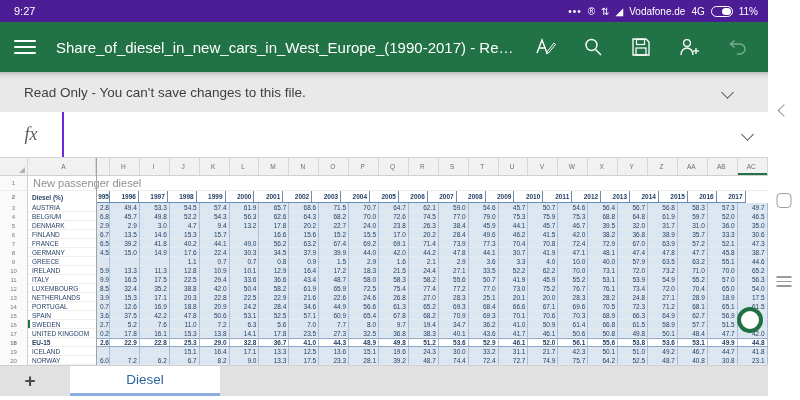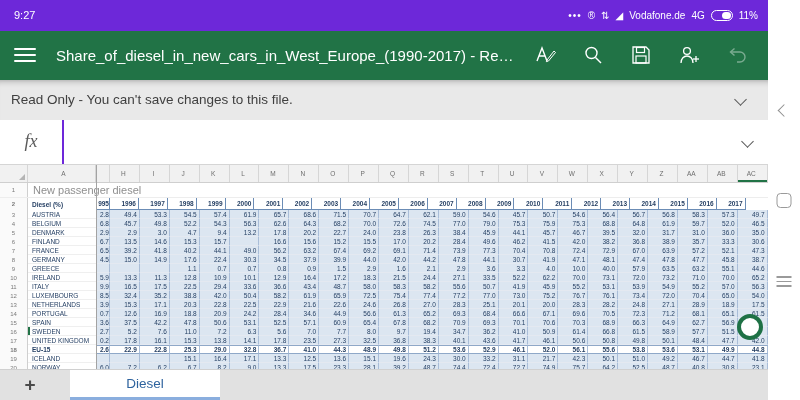--- a/index.html
+++ b/index.html
@@ -1,34 +1,34 @@
 <!DOCTYPE html>
 <html><head>
 <meta charset="utf-8">
 <style>
   * { margin:0; padding:0; box-sizing:border-box; }
   html,body { width:800px; height:400px; overflow:hidden; }
   body { font-family:"Liberation Sans", sans-serif; background:#fff; display:flex; }
   .app { width:768px; height:400px; display:flex; flex-direction:column; background:#fff; }
   
-  .status { height:31px; background:#6d28d9; color:#fff; display:flex; align-items:center; padding:8px 10px; font-size:11px; }
+  .status { height:22px; background:#4c1d95; color:#fff; display:flex; align-items:center; padding:8px 10px; font-size:11px; }
   .status .time { margin-left:4px; }
   .status .sp { flex:1; }
   .status .sicons { display:flex; align-items:center; gap:6px; font-size:10px; }
   .battery { width:22px; height:11px; border:1px solid #fff; border-radius:6px; position:relative; }
   .battery i { position:absolute; right:1px; top:1px; bottom:1px; width:9px; background:#fff; border-radius:4px; }
   
   .titlebar { height:50px; background:#217346; color:#fff; display:flex; align-items:center; padding:0 14px; gap:14px; }
   .burger { width:22px; display:flex; flex-direction:column; gap:4px; cursor:pointer; }
   .burger b { height:2px; background:#fff; border-radius:1px; }
   .doc-title { font-size:15px; font-weight:400; flex:1; margin-left:6px; white-space:nowrap; overflow:hidden; text-overflow:ellipsis; }
   .tb-ic { width:34px; height:34px; display:flex; align-items:center; justify-content:center; }
   .tb-ic svg { display:block; }
   
-  .banner { height:40px; background:#e9e9e9; color:#404040; display:flex; align-items:center; padding:0 11px; font-size:13.5px; box-shadow: inset 0 7px 7px -7px rgba(0,0,0,.38); }
+  .banner { height:40px; background:#e9e9e9; color:#404040; display:flex; align-items:center; padding:0 24px; font-size:13.5px; box-shadow: inset 0 7px 7px -7px rgba(0,0,0,.38); }
   .banner .sp { flex:1; }
   .chev { width:9px; height:9px; border-right:1.6px solid #555; border-bottom:1.6px solid #555; transform:rotate(45deg); margin-right:12px; }
   
   .fxbar { height:46px; background:#fff; border-bottom:1px solid #d5d5d5; display:flex; align-items:center; }
   .fx { width:64px; text-align:center; font-family:"Liberation Serif", serif; font-style:italic; font-size:18px; color:#5a5a5a; border-right:2px solid #6d28d9; align-self:stretch; display:flex; align-items:center; justify-content:center; }
   .fxinput { flex:1; align-self:stretch; }
   .fxbar .chev { margin-right:16px; }
   
   .grid { position:relative; height:207px; background:#fff; overflow:hidden; font-size:6.5px; color:#1f3a5f; }
   .r { display:flex; }

